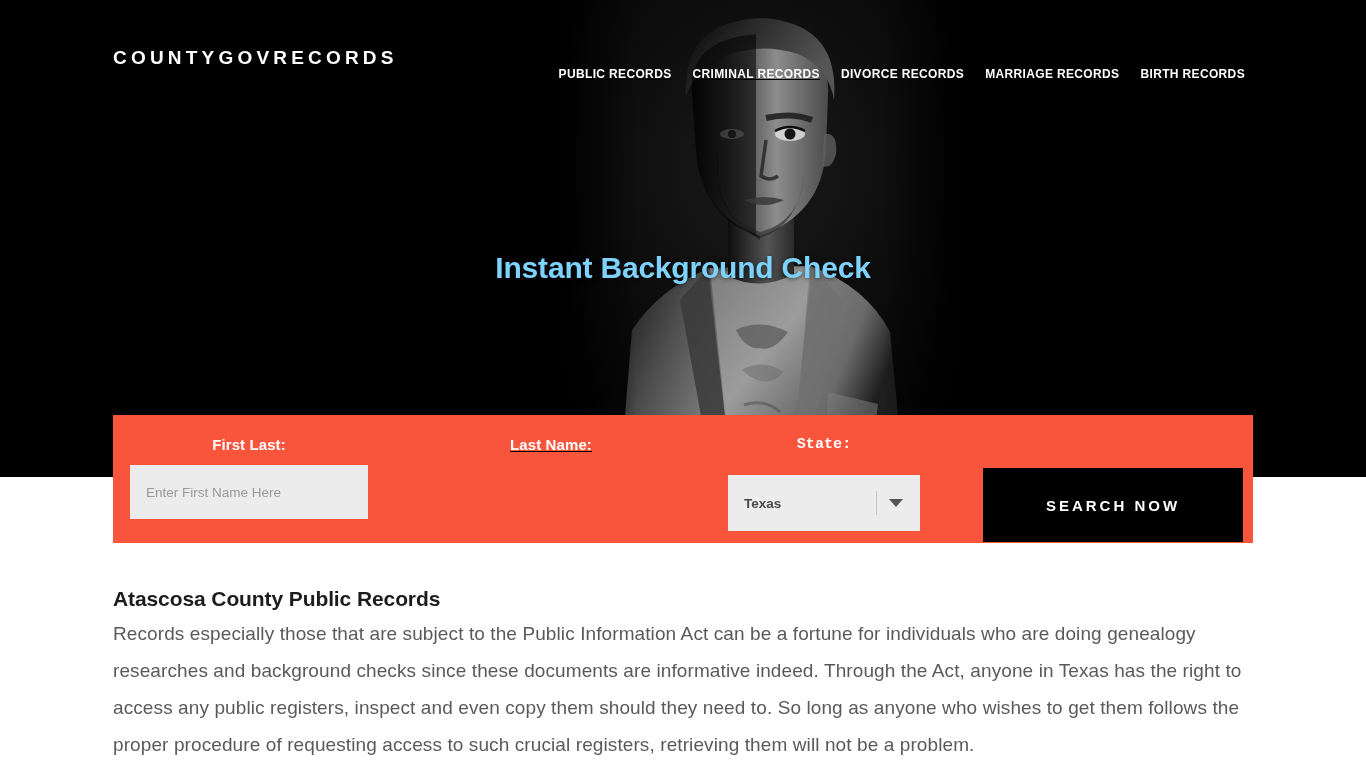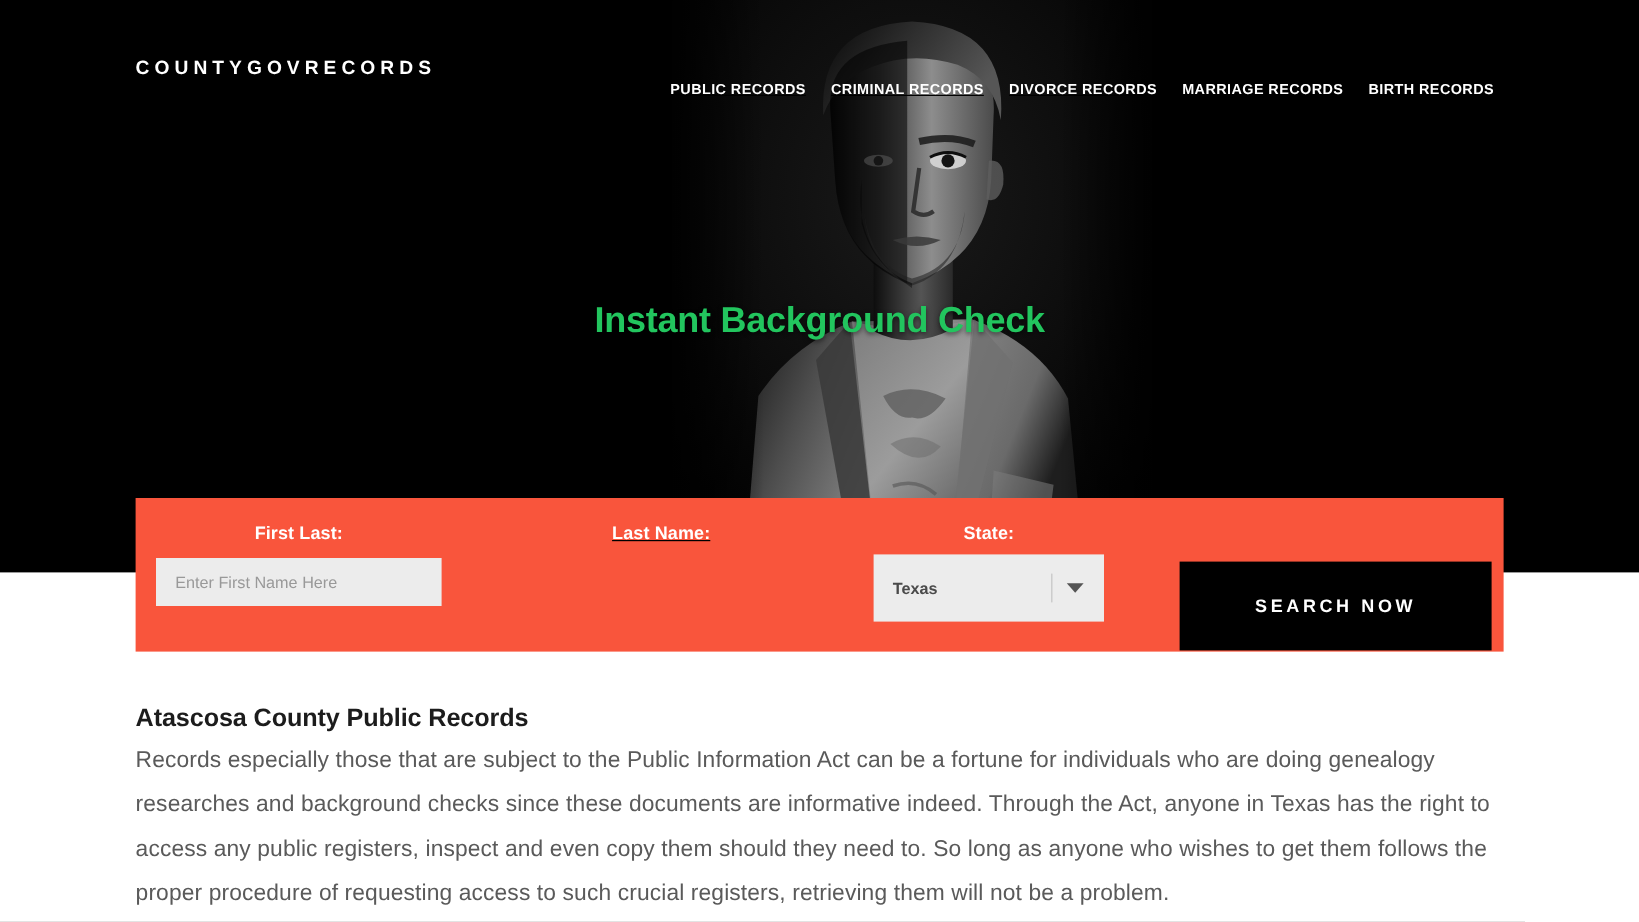--- a/index.html
+++ b/index.html
@@ -59,21 +59,21 @@
     width: 1366px;
     height: 116px;
     z-index: 20;
   }
 
   .logo {
     position: absolute;
     left: 113px;
     top: 45px;
     color: #ffffff;
-    font-size: 16px;
+    font-size: 19px;
     font-weight: 700;
     letter-spacing: 4.2px;
     line-height: 26px;
     white-space: nowrap;
   }
 
   .nav {
     position: absolute;
     right: 121px;
     top: 66px;
@@ -95,21 +95,21 @@
     white-space: nowrap;
   }
 
   
   .hero-title {
     position: absolute;
     left: 0;
     top: 250px;
     width: 1366px;
     text-align: center;
-    color: #22c55e;
+    color: #7dd3fc;
     font-size: 30px;
     font-weight: 700;
     letter-spacing: -0.2px;
     line-height: 36px;
     z-index: 15;
     text-shadow: 0 1px 4px rgba(0,0,0,0.55);
   }
 
   
   .search-bar {
@@ -132,39 +132,39 @@
     font-size: 15px;
     font-weight: 700;
     line-height: 20px;
     text-align: center;
     letter-spacing: 0.1px;
   }
 
   .text-input {
     display: block;
     width: 100%;
-    height: 40px;
+    height: 54px;
     background: #ececec;
     border: none;
     outline: none;
     font-family: "Liberation Sans", sans-serif;
     font-size: 13.5px;
     color: #444444;
     padding: 0 16px;
   }
 
   .text-input::placeholder { color: #999999; opacity: 1; }
 
   .field-first { left: 17px;  width: 238px; }
   .field-last  { left: 319px; width: 238px; text-decoration: underline; }
   .field-state { left: 615px; width: 192px; }
 
   .field-first .field-label,
   .field-last  .field-label { padding-top: 20px; padding-bottom: 10px; }
-  .field-state .field-label { padding-top: 20px; padding-bottom: 7px; }
+  .field-state .field-label { padding-top: 20px; padding-bottom: 20px; font-family: Liberation Mono, monospace; }
 
   .select-wrap {
     position: relative;
     width: 192px;
     height: 56px;
     background: #ececec;
   }
 
   .select-value {
     position: absolute;

